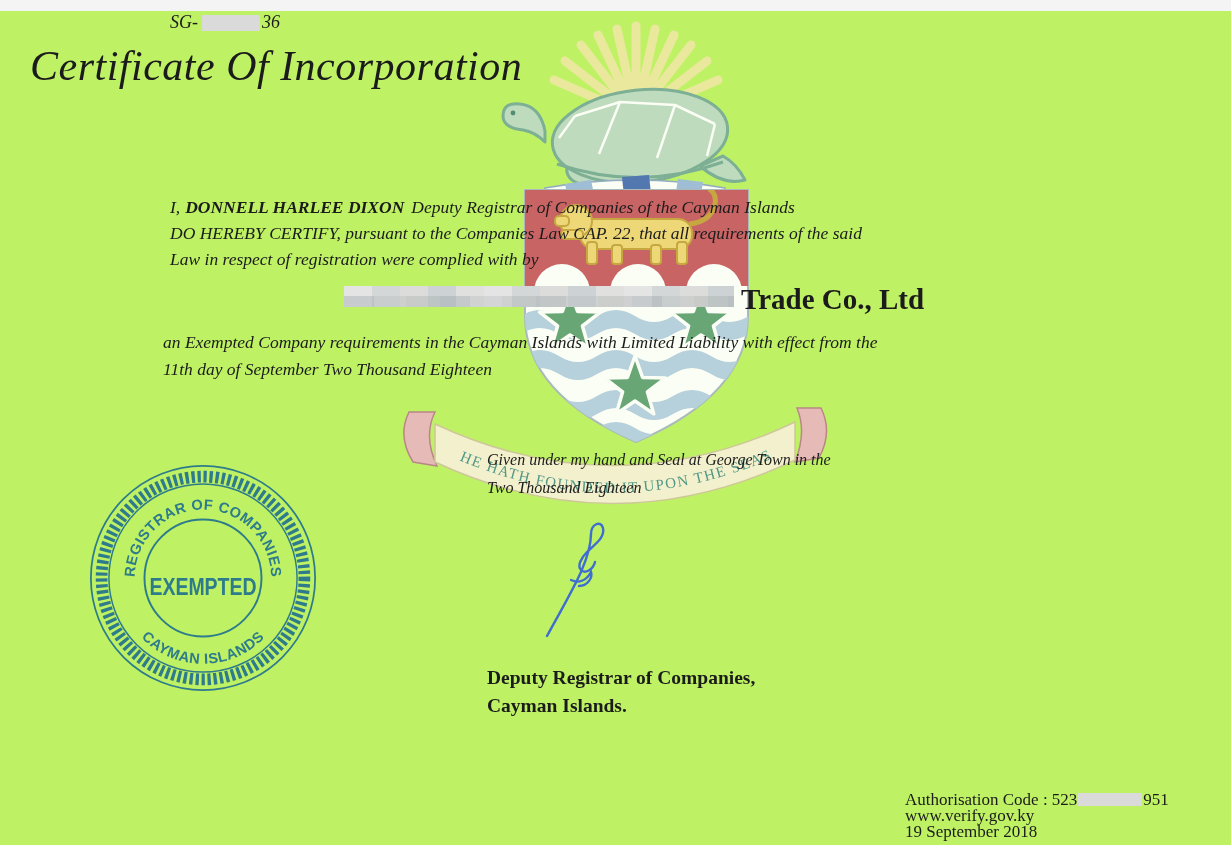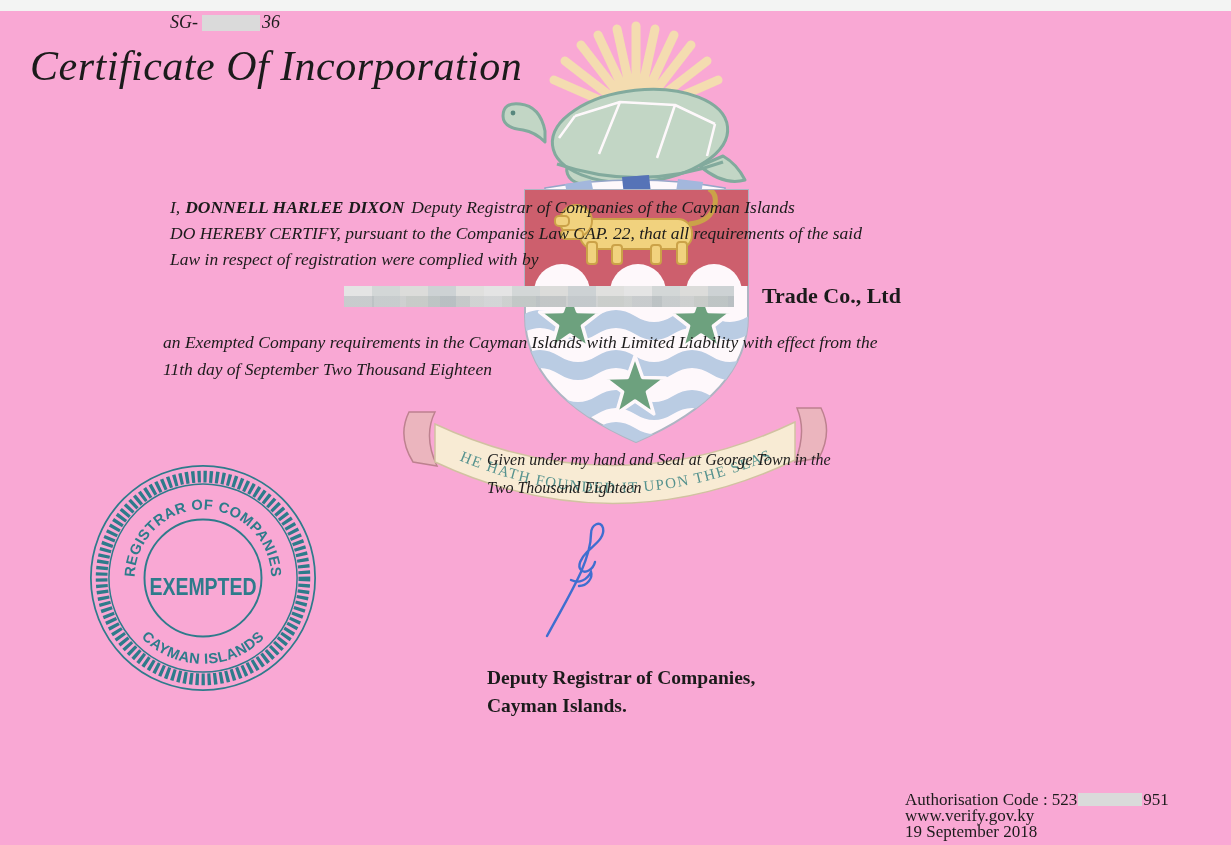--- a/index.html
+++ b/index.html
@@ -1,17 +1,17 @@
 <!DOCTYPE html>
 <html><head>
 <meta charset="utf-8">
 <style>
   html,body{margin:0;padding:0;background:#ffffff;}
   .page{
-    position:relative;width:1231px;height:845px;background:#f9a8d4;
+    position:relative;width:1231px;height:845px;background:#bef264;
     font-family:"Liberation Serif",serif;color:#1b1b1b;overflow:hidden;
   }
   .topbar{position:absolute;left:0;top:0;width:100%;height:11px;background:#f3f4f3;}
   
   .docref{position:absolute;left:170px;top:12px;font-style:italic;font-size:18px;
     display:flex;align-items:center;z-index:2;}
   .docref .redact{width:58px;height:16px;background:#dadada;margin:0 2px 0 4px;}
   
   .title{position:absolute;left:30px;right:0;top:42px;text-align:left;
     font-style:italic;font-size:42px;letter-spacing:.5px;z-index:2;}
@@ -21,21 +21,21 @@
   .certify{position:absolute;left:170px;top:194px;font-style:italic;font-size:17.5px;
     line-height:26px;z-index:2;white-space:nowrap;}
   .certify b{margin:0 7px 0 5px;}
   
   .companyline{position:absolute;left:0;top:283px;width:100%;height:26px;z-index:3;}
   .company-redact{position:absolute;left:344px;top:3px;width:390px;height:21px;
     background-image:
       repeating-linear-gradient(90deg,#e4e4e4 0 28px,#d3d7d7 28px 56px,#dcdcda 56px 84px,#cdd2d4 84px 112px,#e0e0de 112px 140px);}
   .company-redact::after{content:"";position:absolute;left:0;bottom:0;width:100%;height:52%;
     background-image:repeating-linear-gradient(90deg,rgba(142,152,158,.32) 0 30px,rgba(176,182,186,.32) 30px 62px,rgba(158,168,164,.32) 62px 96px);}
-  .company-name{position:absolute;left:741px;top:0;font-weight:bold;font-size:22px;margin-left:21px;}
+  .company-name{position:absolute;left:741px;top:0;font-weight:bold;font-size:29px;}
   
   .incorp{position:absolute;left:163px;top:329px;font-style:italic;font-size:17.5px;
     line-height:27px;z-index:2;white-space:nowrap;}
   
   .issuance{position:absolute;left:487px;top:446px;font-style:italic;font-size:16px;
     line-height:27.5px;z-index:2;white-space:nowrap;}
   
   .seal{position:absolute;left:86px;top:461px;z-index:1;}
   
   .sig{position:absolute;left:535px;top:518px;z-index:1;}

